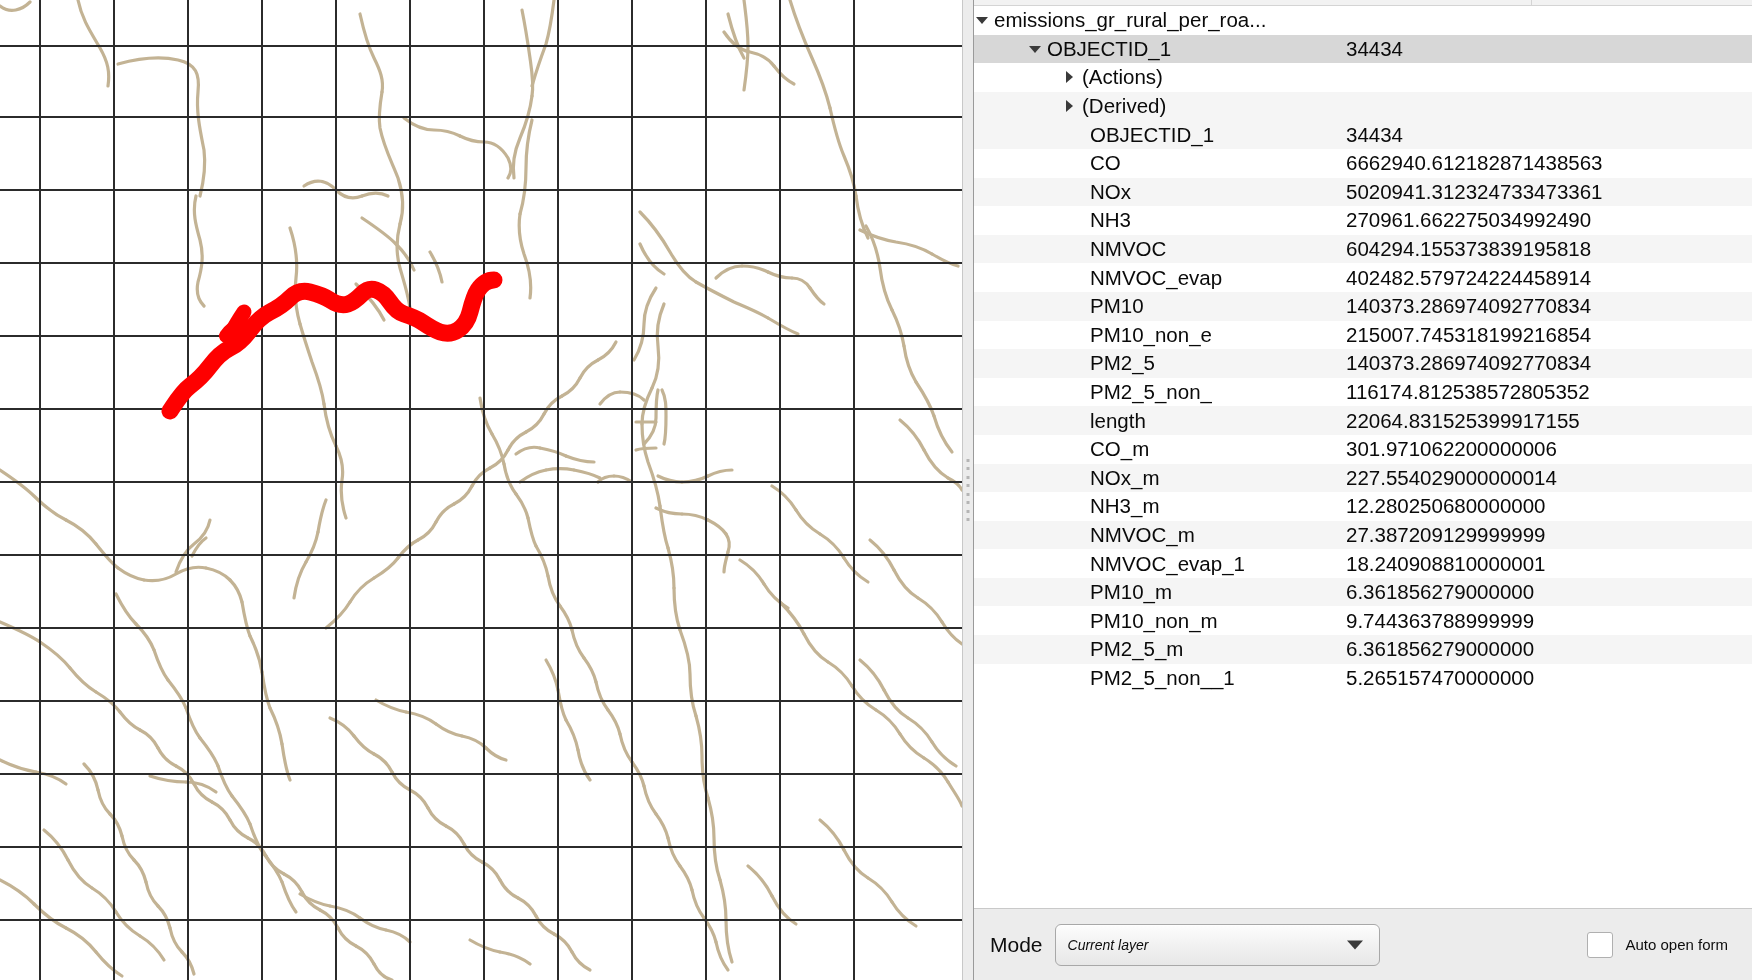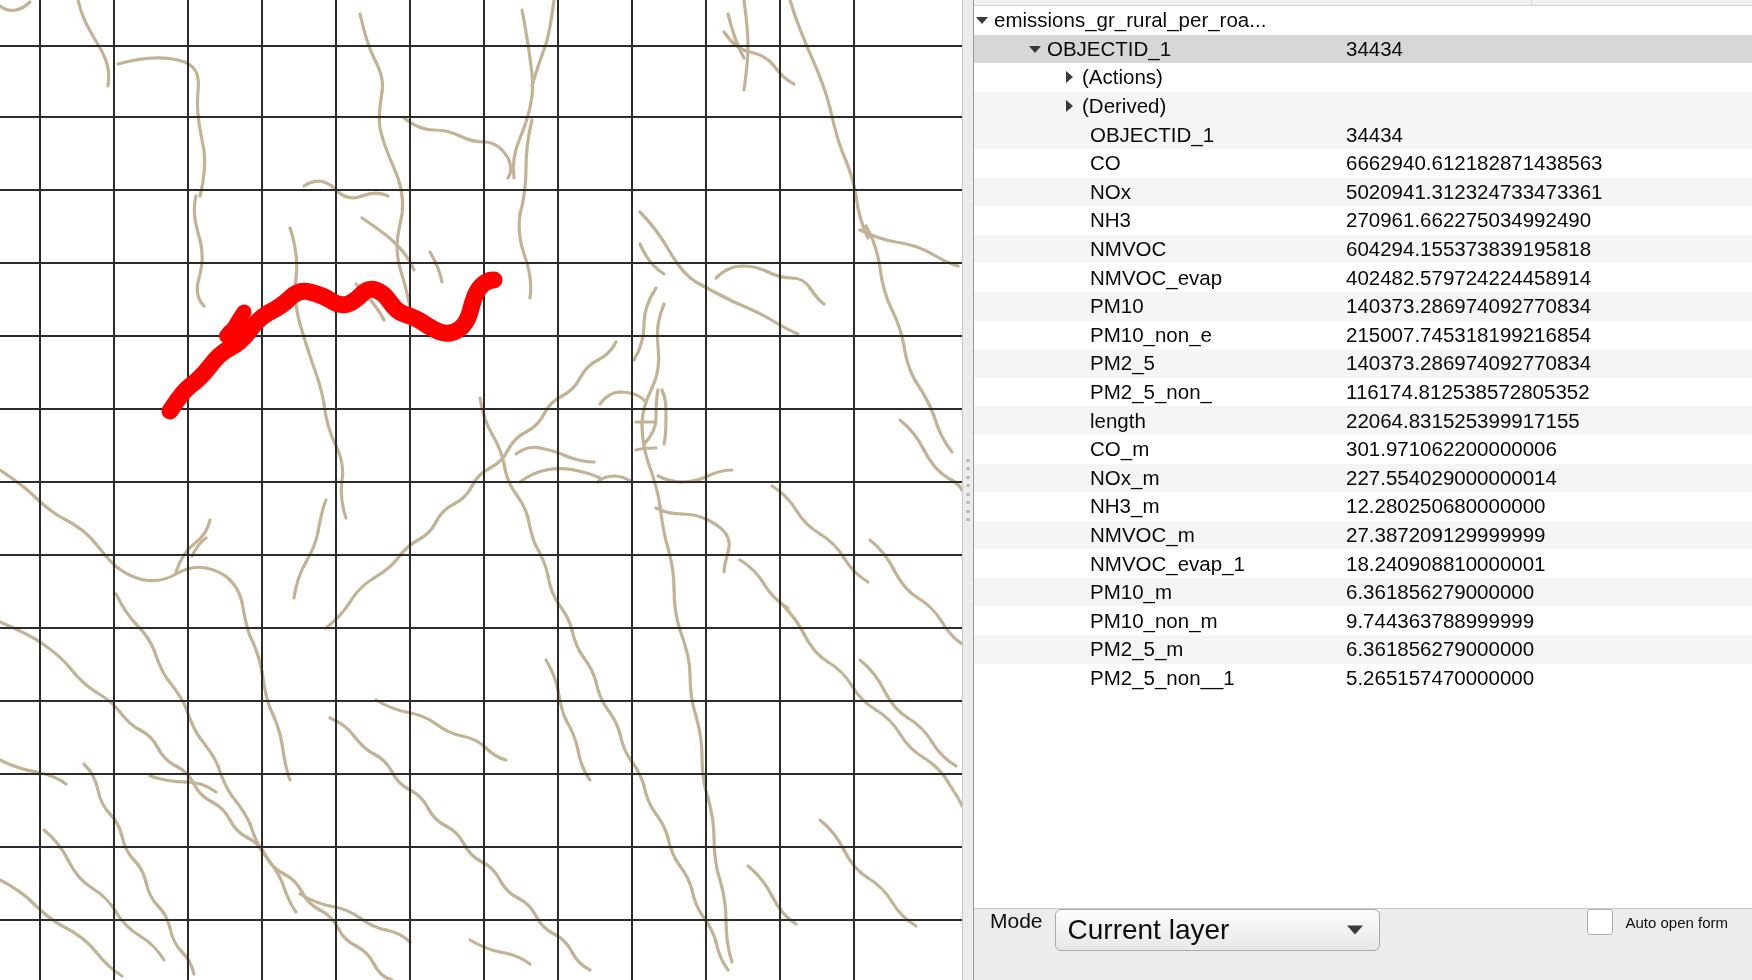--- a/index.html
+++ b/index.html
@@ -173,21 +173,21 @@
   .lvl2 { padding-left: 88px; }
   .lvl2-noarrow { padding-left: 116px; }
 
   
   #mode-bar {
     flex: 0 0 72px;
     height: 72px;
     background: #ececec;
     border-top: 1px solid #c9c9c9;
     display: flex;
-    align-items: flex-start;
+    align-items: center;
     padding: 0 16px 0 16px;
     box-sizing: border-box;
   }
   #mode-label {
     font-size: 21px;
     color: #0d0d0d;
     margin-right: 12px;
   }
   #mode-select {
     width: 325px;
@@ -196,22 +196,23 @@
     border-radius: 6px;
     background: linear-gradient(to bottom, #fdfdfd 0%, #f1f1f1 52%, #e7e7e7 100%);
     display: flex;
     align-items: center;
     padding: 0 12px;
     box-sizing: border-box;
     position: relative;
     box-shadow: 0 1px 0 rgba(255,255,255,0.8) inset;
   }
   #mode-select .sel-text {
-    font-size: 28px;
+    font-size: 14px;
     color: #0d0d0d;
+    font-style: italic;
   }
   #mode-select .caret {
     position: absolute;
     right: 16px;
     top: 50%;
     transform: translateY(-50%);
     width: 0; height: 0;
     border-left: 8px solid transparent;
     border-right: 8px solid transparent;
     border-top: 9px solid #3a3a3a;

